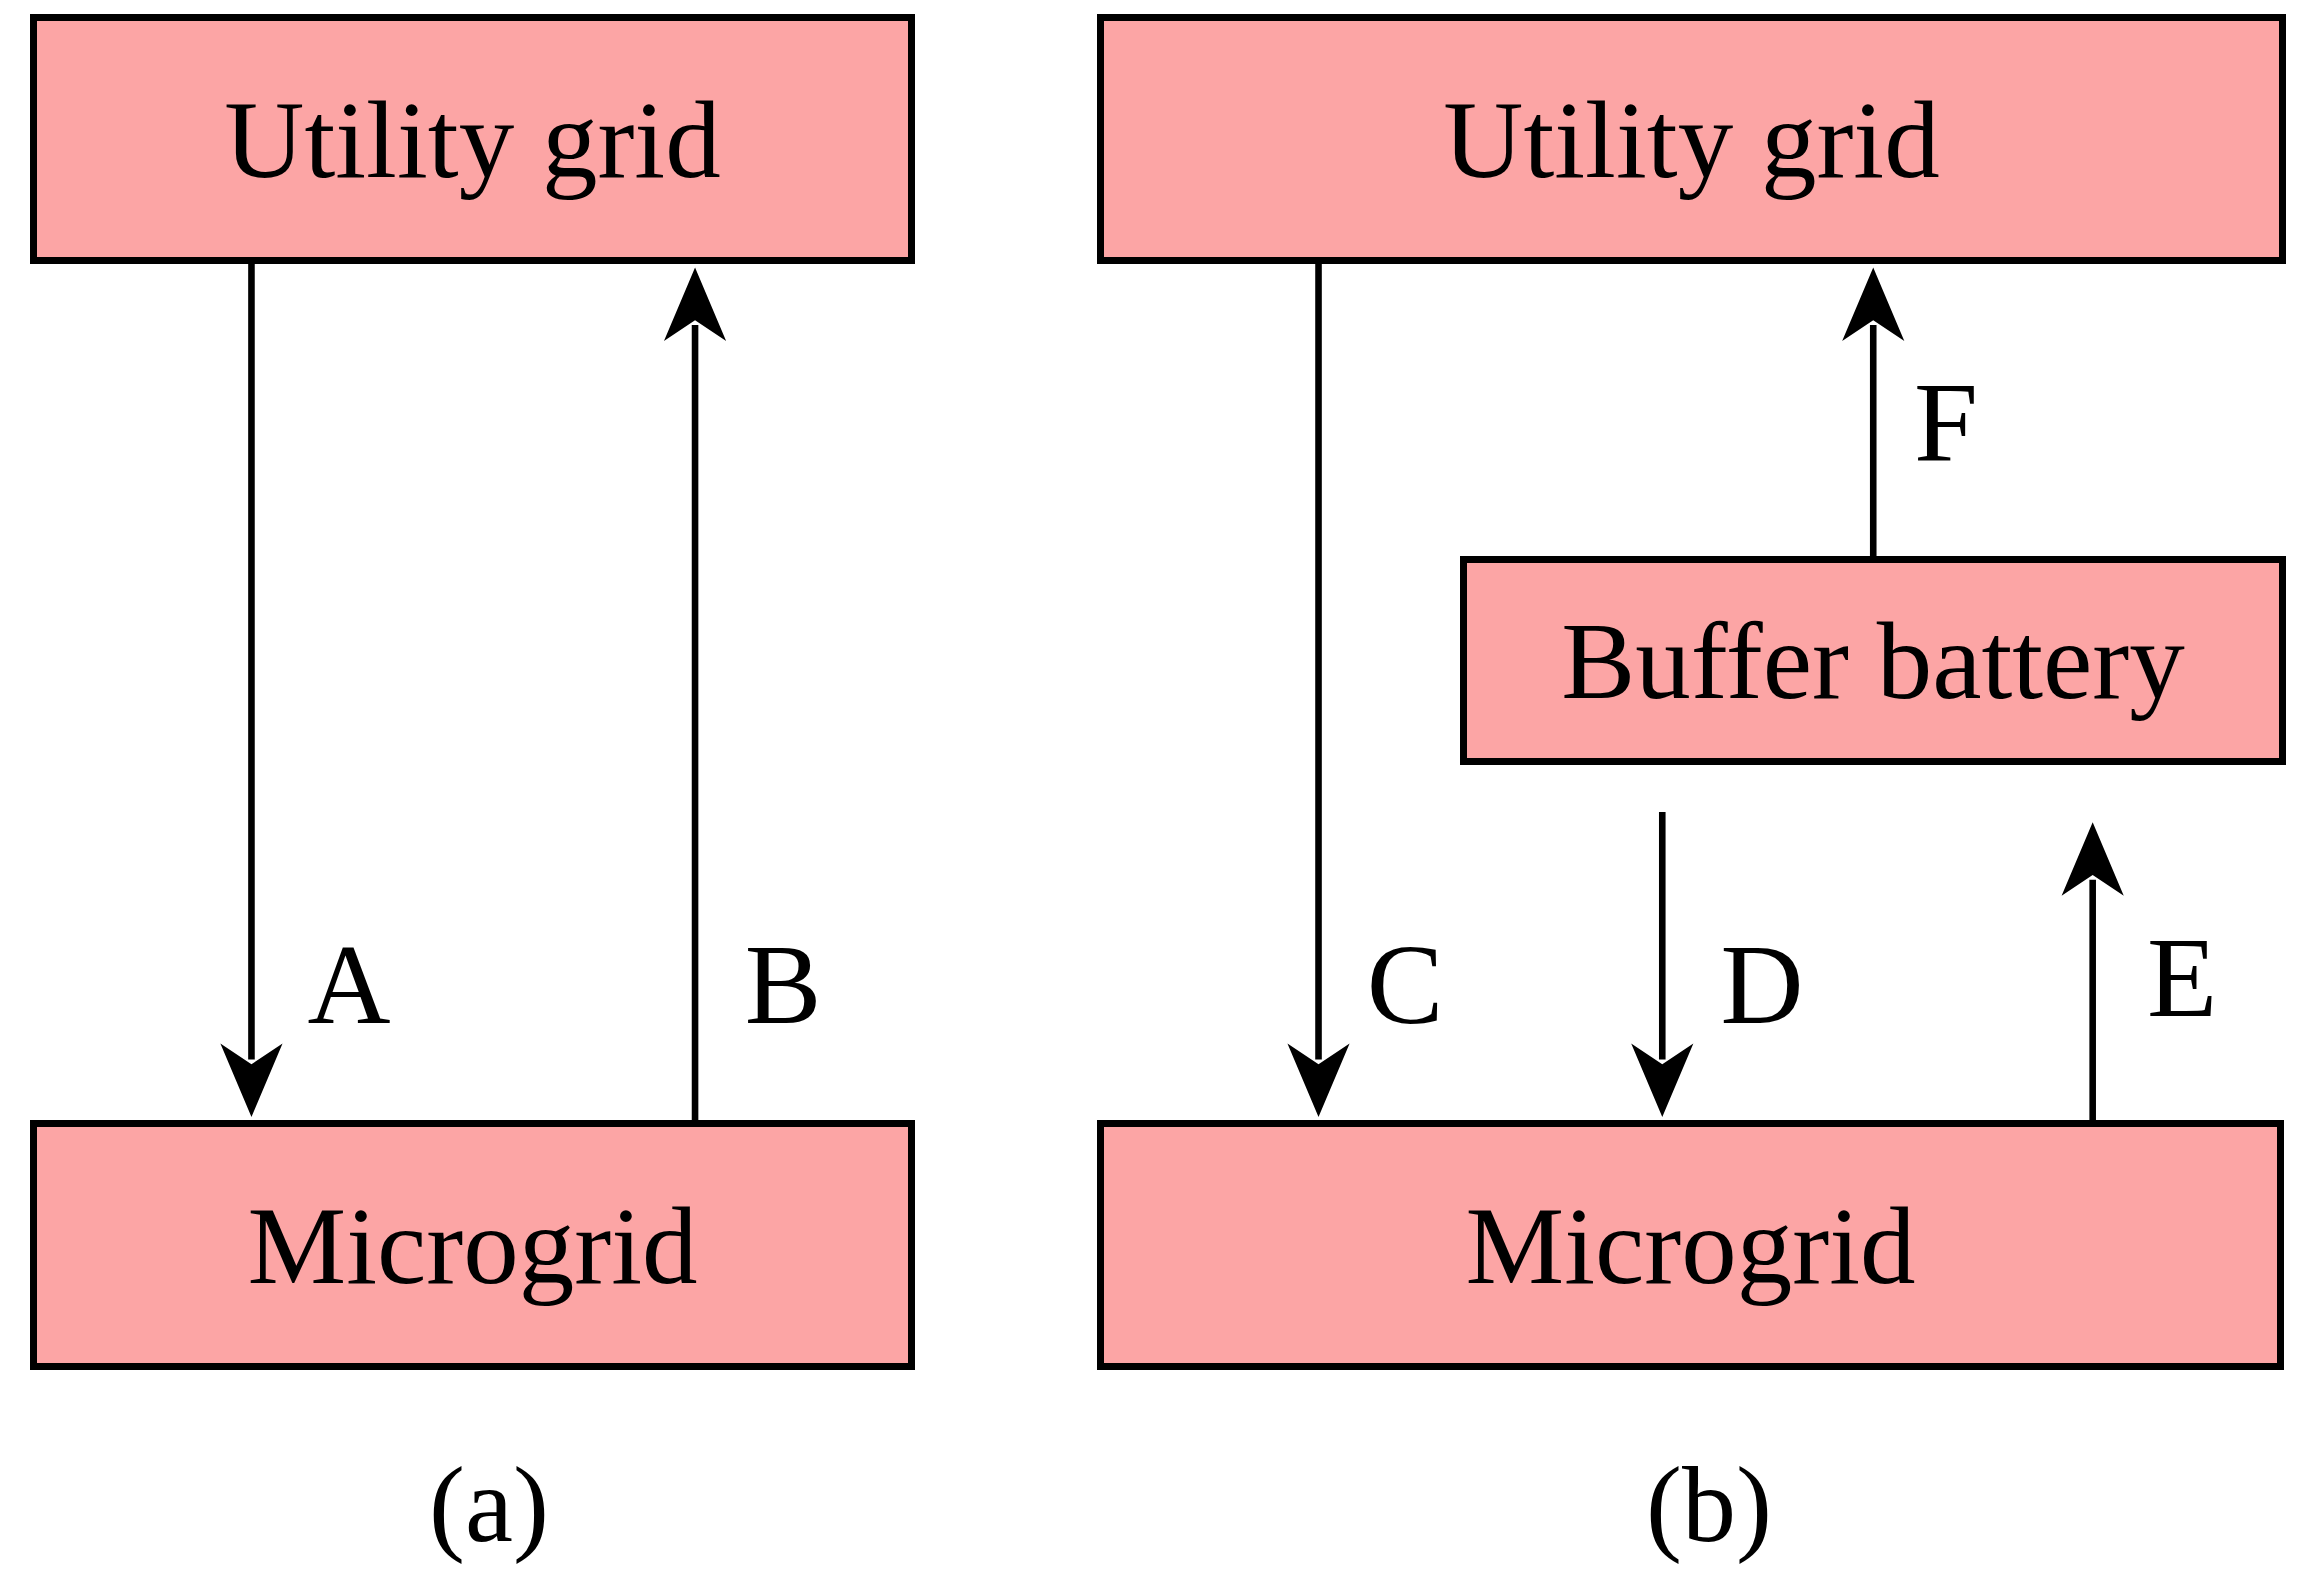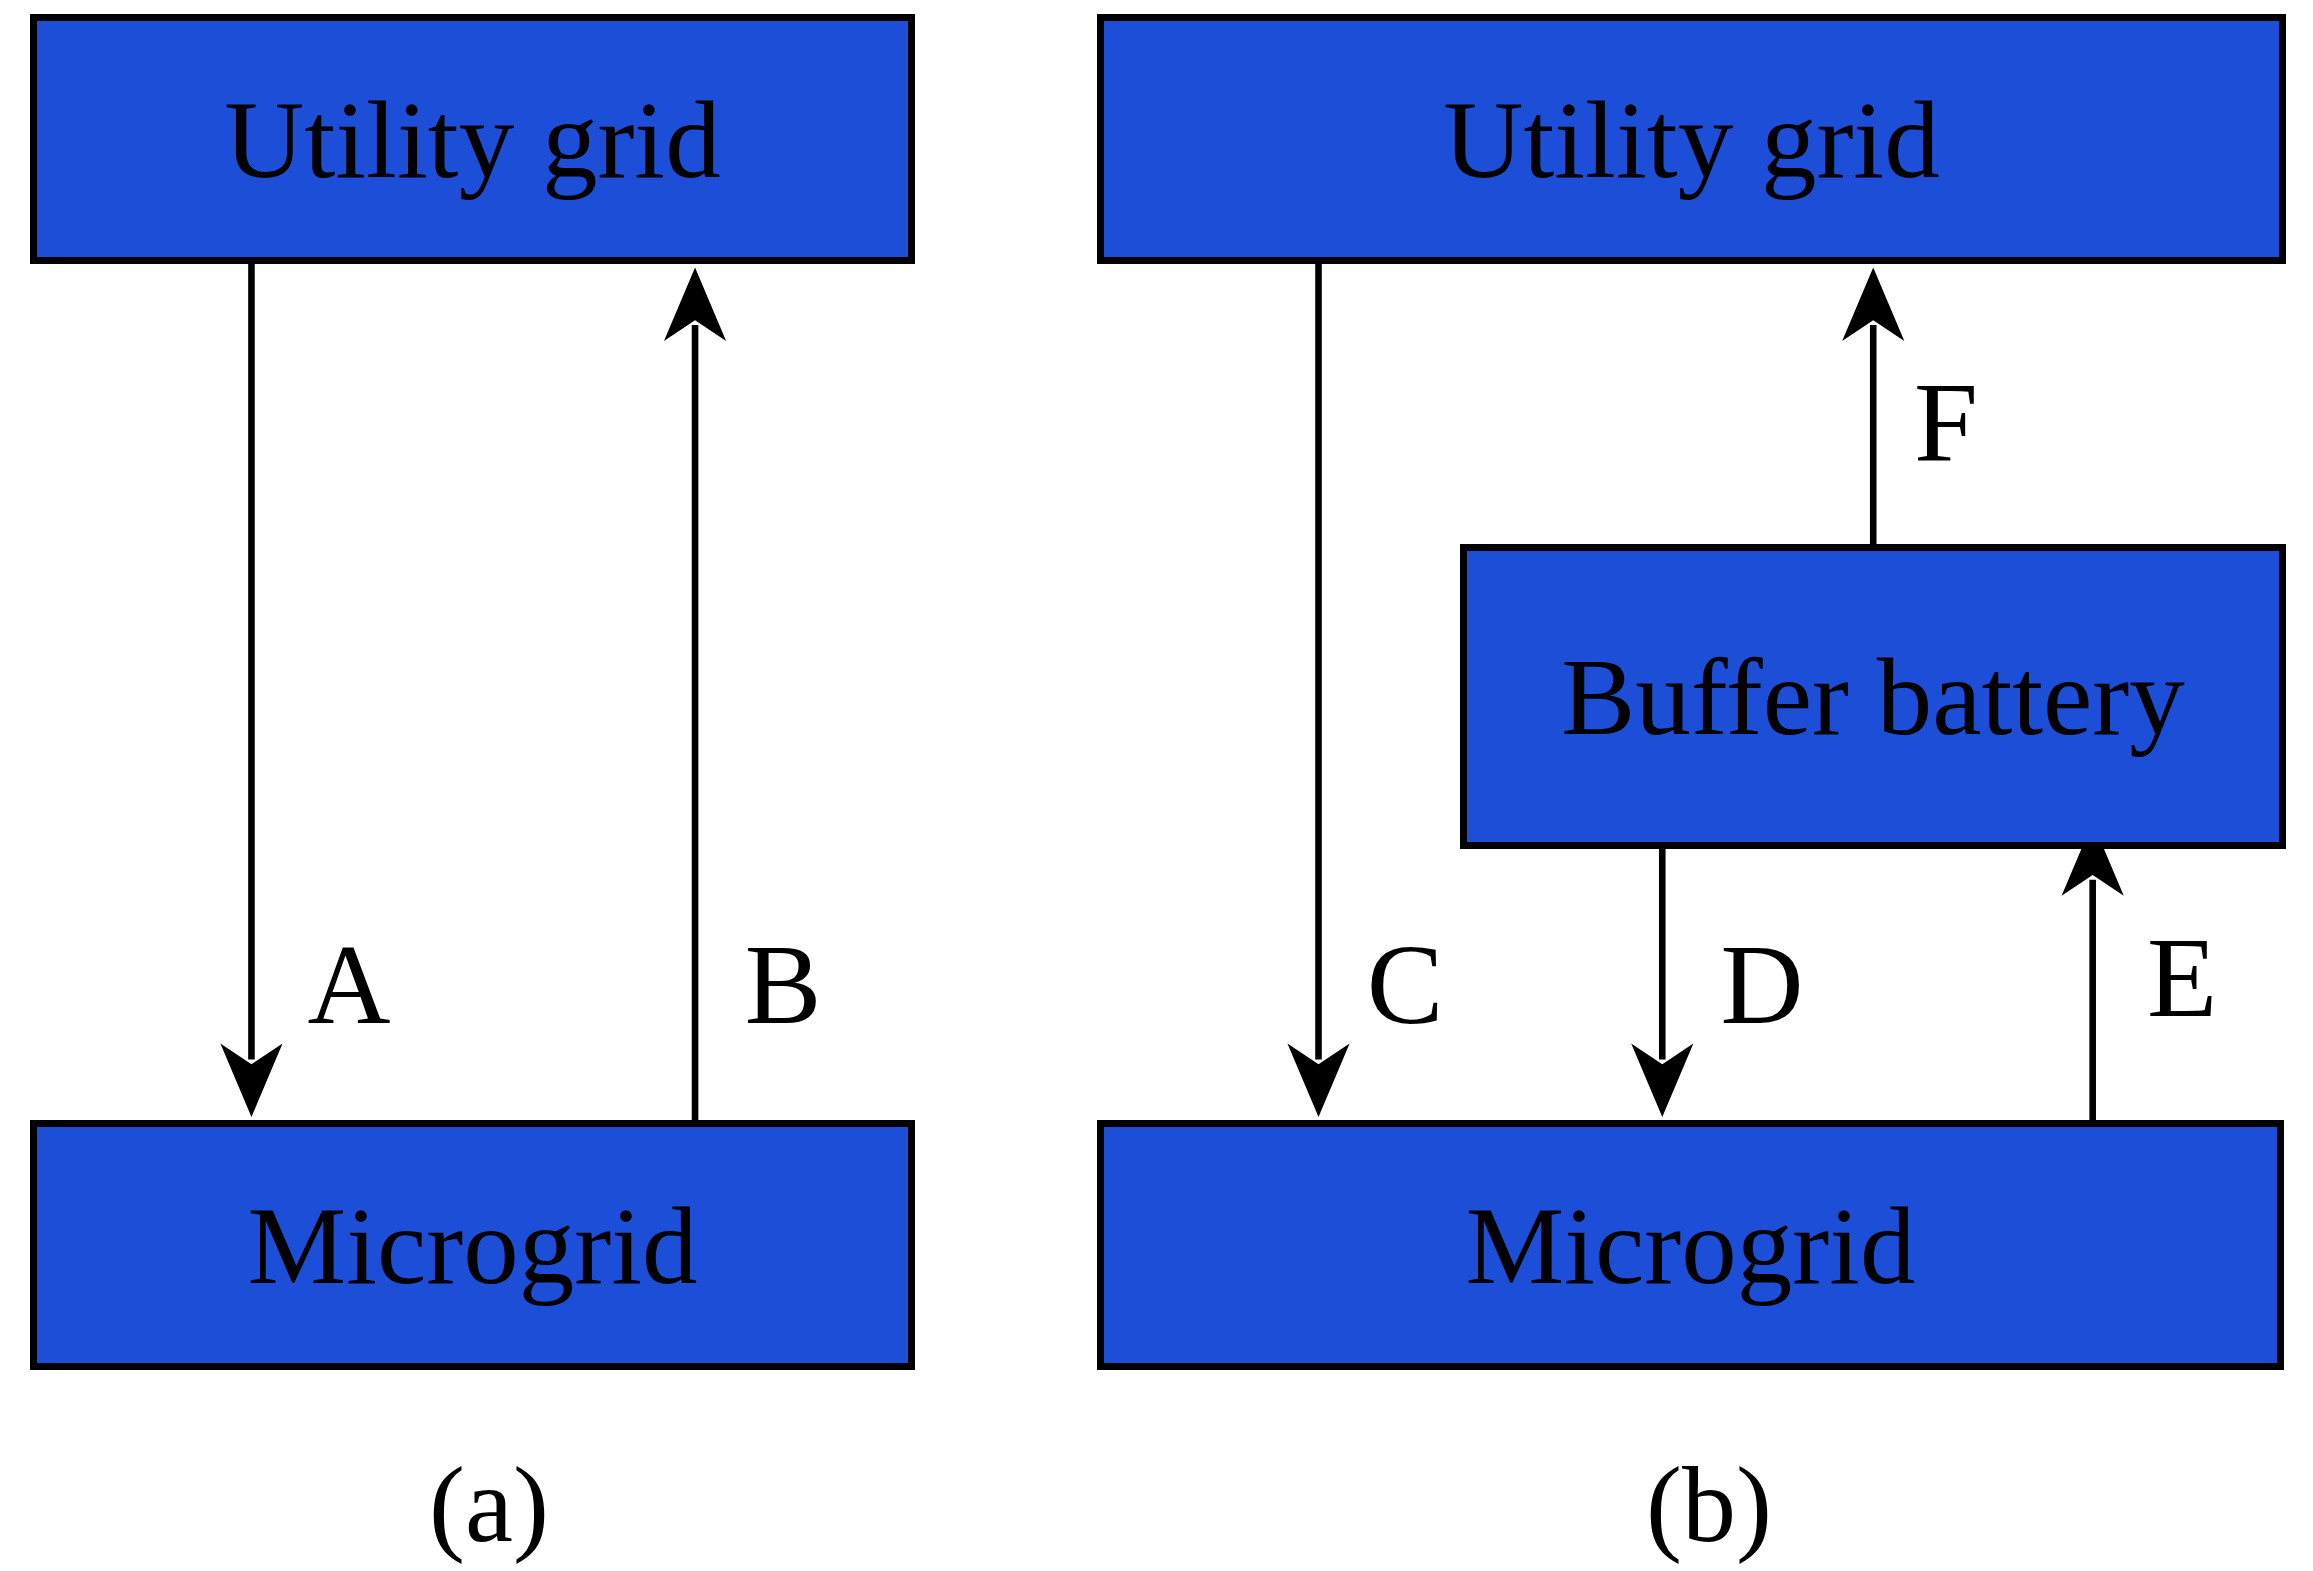--- a/index.html
+++ b/index.html
@@ -20,36 +20,36 @@
     position: absolute;
     left: 0;
     top: 0;
     width: 2314px;
     height: 1572px;
   }
   .box {
     position: absolute;
     box-sizing: border-box;
     border: 7.5px solid #000000;
-    background: #1d4ed8;
+    background: #fca5a5;
     display: flex;
     align-items: center;
     justify-content: center;
   }
   .box-label {
     font-size: 111px;
     line-height: 1;
     white-space: nowrap;
   }
   
   #box-utility-a  { left: 30px;   top: 14px;   width: 885px;  height: 250px; }
   #box-micro-a    { left: 30px;   top: 1120px; width: 885px;  height: 250px; }
   
   #box-utility-b  { left: 1097px; top: 14px;   width: 1189px; height: 250px; }
-  #box-buffer-b   { left: 1460px; top: 544px;  width: 826px;  height: 305px; }
+  #box-buffer-b   { left: 1460px; top: 556px;  width: 826px;  height: 209px; }
   #box-micro-b    { left: 1097px; top: 1120px; width: 1187px; height: 250px; }
 
   .arrow-label {
     position: absolute;
     transform: translate(-50%, -50%);
     font-size: 115px;
     line-height: 1;
     white-space: nowrap;
   }
   #label-A { left: 349px;  top: 984px; }

